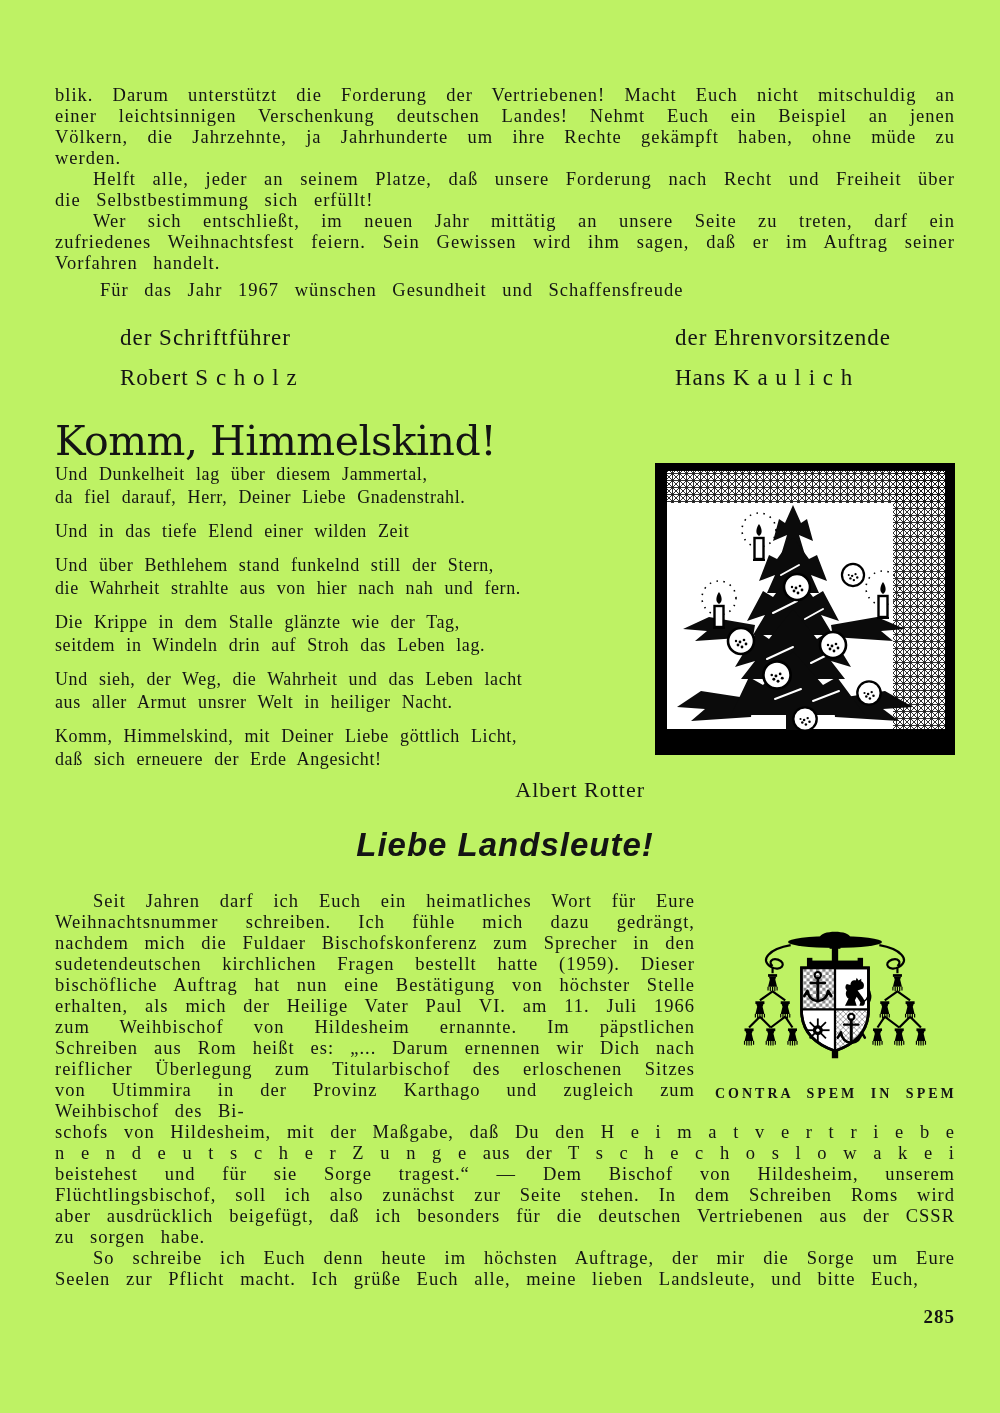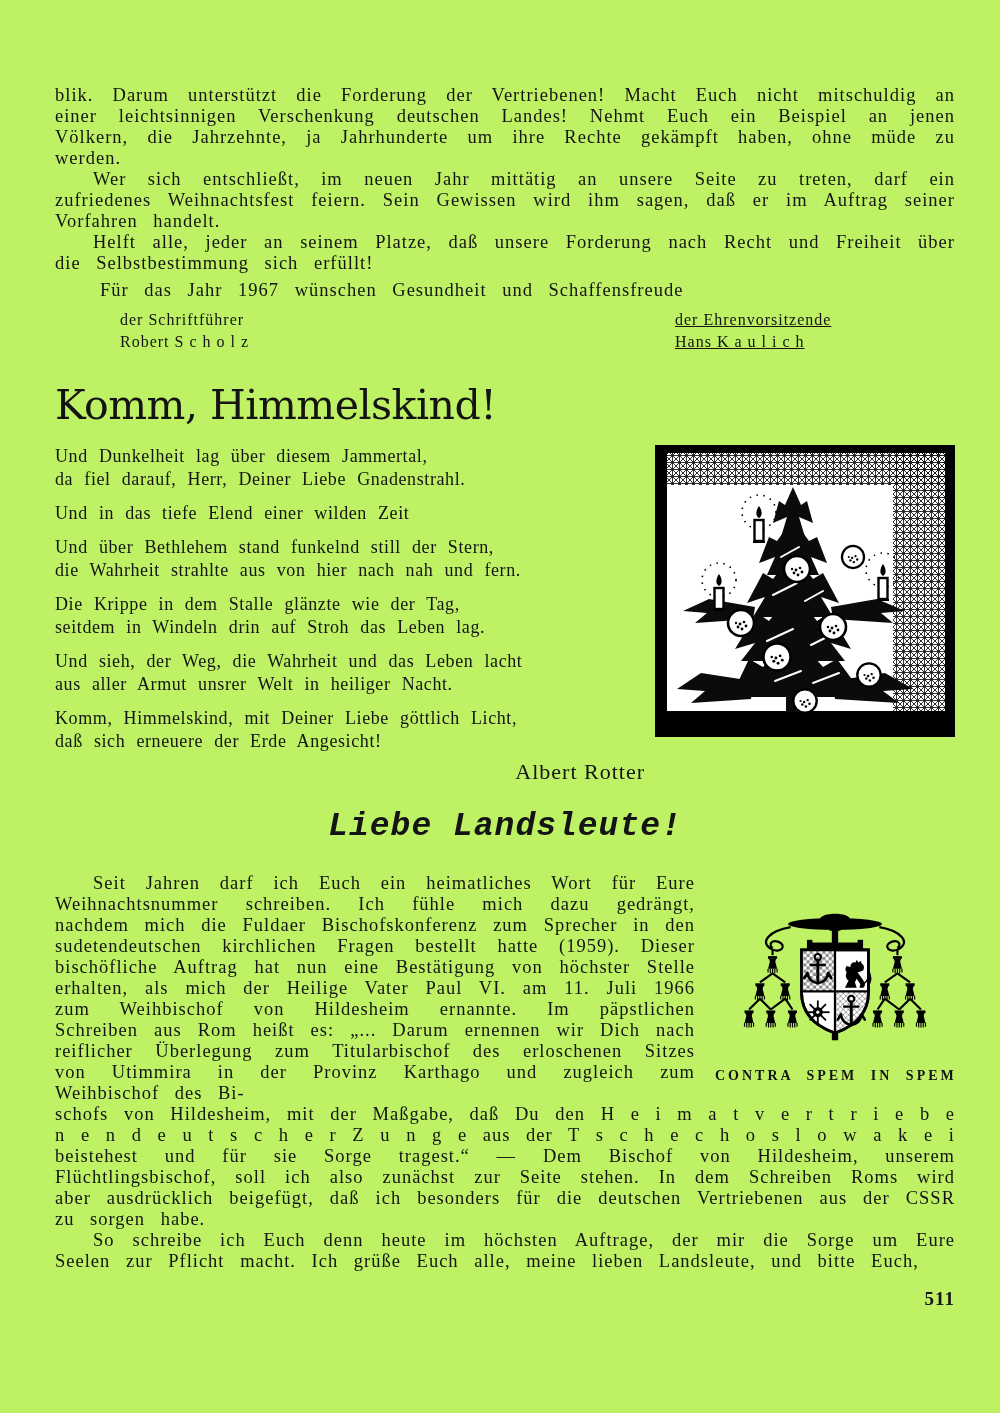--- a/index.html
+++ b/index.html
@@ -16,46 +16,46 @@
   .bodytext{
     font-size:18.5px;line-height:21px;
     letter-spacing:1px;word-spacing:10px;
     margin:0;
   }
   .just{text-align:justify;}
   .ind{text-indent:38px;}
   .wishes{margin-top:6px;padding-left:45px;}
   .sigs{display:flex;margin-top:8px;}
   .sig-left{margin-left:65px;}
-  .sig-right{margin-left:auto;width:280px;text-decoration:underline;}
-  .sig-line{font-size:16px;line-height:22px;letter-spacing:1px;}
+  .sig-right{margin-left:auto;width:280px;}
+  .sig-line{font-size:23px;line-height:22px;letter-spacing:1px;margin-top:18px;}
   
   .h-poem{
     margin:30px 0 0 0;
     font-family:"DejaVu Serif",serif;
     font-weight:400;font-size:41px;line-height:44px;
     letter-spacing:-0.5px;
   }
-  .poem-row{display:flex;align-items:flex-start;margin-top:18px;}
+  .poem-row{display:flex;align-items:flex-start;}
   .poem-col{flex:0 0 600px;}
   .stanza{
     margin:0 0 11px 0;
     font-size:18px;line-height:23px;
     letter-spacing:0.6px;word-spacing:6px;
   }
   .poem-author{
     margin-top:-4px;padding-right:10px;
     text-align:right;font-size:22px;line-height:23px;letter-spacing:1px;
   }
   .tree-box{width:300px;height:292px;margin-left:auto;}
   
   .h-letter{
     margin:24px 0 0 0;
     text-align:center;
-    font-family:Liberation Mono, monospace;
+    font-family:Liberation Sans, sans-serif;
     font-style:italic;font-weight:700;
     font-size:33px;line-height:40px;letter-spacing:1px;
   }
   .letter-row{display:flex;align-items:center;margin-top:26px;}
   .letter-col{flex:0 0 640px;}
   .emblem-col{margin-left:auto;width:240px;text-align:center;}
   .emblem-box{width:190px;height:150px;margin:12px auto 0 auto;}
   .emblem-caption{
     margin-top:12px;
     font-weight:700;font-size:14px;
@@ -69,22 +69,22 @@
   }
   svg{display:block;}
 </style>
 </head>
 <body>
 
 <div class="page">
 
   <section>
     <p class="bodytext just">blik. Darum unterstützt die Forderung der Vertriebenen! Macht Euch nicht mitschuldig an einer leichtsinnigen Verschenkung deutschen Landes! Nehmt Euch ein Beispiel an jenen Völkern, die Jahrzehnte, ja Jahrhunderte um ihre Rechte gekämpft haben, ohne müde zu werden.</p>
+    <p class="bodytext just ind">Helft alle, jeder an seinem Platze, daß unsere Forderung nach Recht und Freiheit über die Selbstbestimmung sich erfüllt!</p>
     <p class="bodytext just ind">Wer sich entschließt, im neuen Jahr mittätig an unsere Seite zu treten, darf ein zufriedenes Weihnachtsfest feiern. Sein Gewissen wird ihm sagen, daß er im Auftrag seiner Vorfahren handelt.</p>
-    <p class="bodytext just ind">Helft alle, jeder an seinem Platze, daß unsere Forderung nach Recht und Freiheit über die Selbstbestimmung sich erfüllt!</p>
     <p class="bodytext wishes">Für das Jahr 1967 wünschen Gesundheit und Schaffensfreude</p>
     <div class="sigs">
       <div class="sig-left">
         <div class="sig-line">der Schriftführer</div>
         <div class="sig-line">Robert S c h o l z</div>
       </div>
       <div class="sig-right">
         <div class="sig-line">der Ehrenvorsitzende</div>
         <div class="sig-line">Hans K a u l i c h</div>
       </div>
@@ -278,15 +278,15 @@
           <use href="#anchor" transform="translate(123,116) scale(1.15)"></use>
         </svg>
       </div>
       <div class="emblem-caption">CONTRA SPEM IN SPEM</div>
     </div>
   </div>
 
   <p class="bodytext just">schofs von Hildesheim, mit der Maßgabe, daß Du den H e i m a t v e r t r i e b e n e n  d e u t s c h e r  Z u n g e  aus der T s c h e c h o s l o w a k e i  beistehest und für sie Sorge tragest.“ — Dem Bischof von Hildesheim, unserem Flüchtlingsbischof, soll ich also zunächst zur Seite stehen. In dem Schreiben Roms wird aber ausdrücklich beigefügt, daß ich besonders für die deutschen Vertriebenen aus der CSSR zu sorgen habe.</p>
   <p class="bodytext just ind">So schreibe ich Euch denn heute im höchsten Auftrage, der mir die Sorge um Eure Seelen zur Pflicht macht. Ich grüße Euch alle, meine lieben Landsleute, und bitte Euch,</p>
 
-  <div class="page-number">511</div>
+  <div class="page-number">285</div>
 
 </div>
 
 </body></html>

